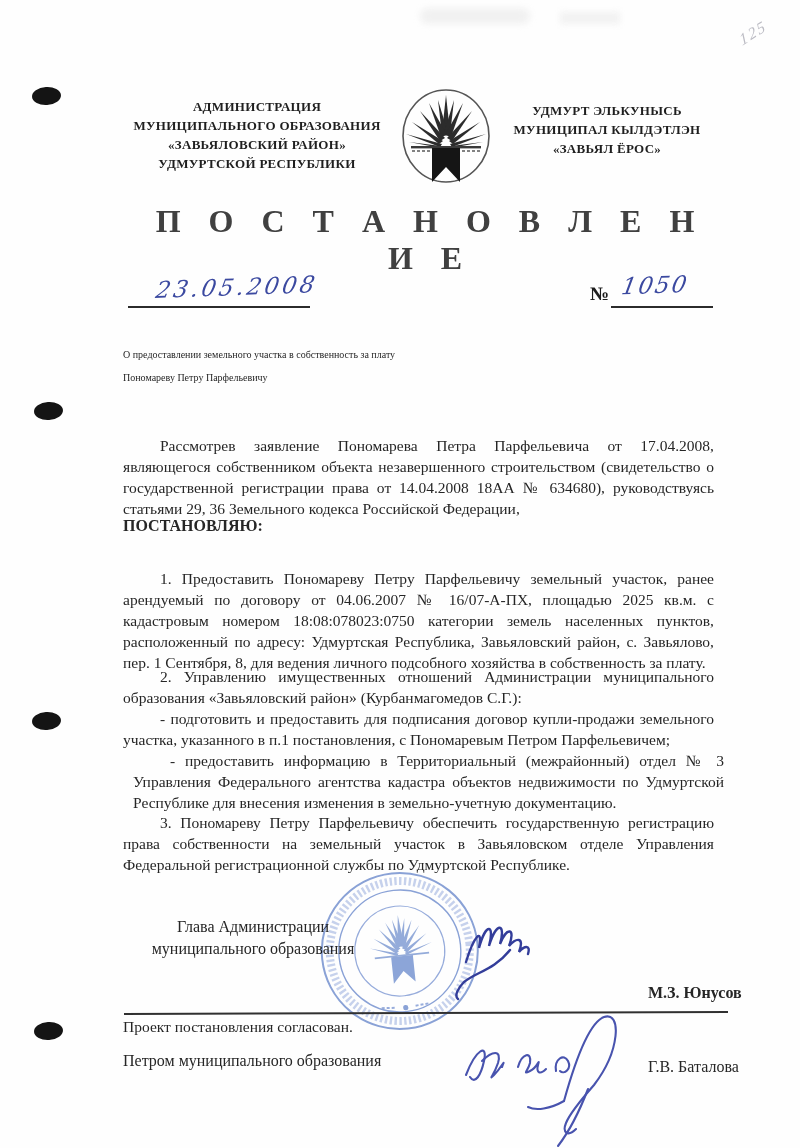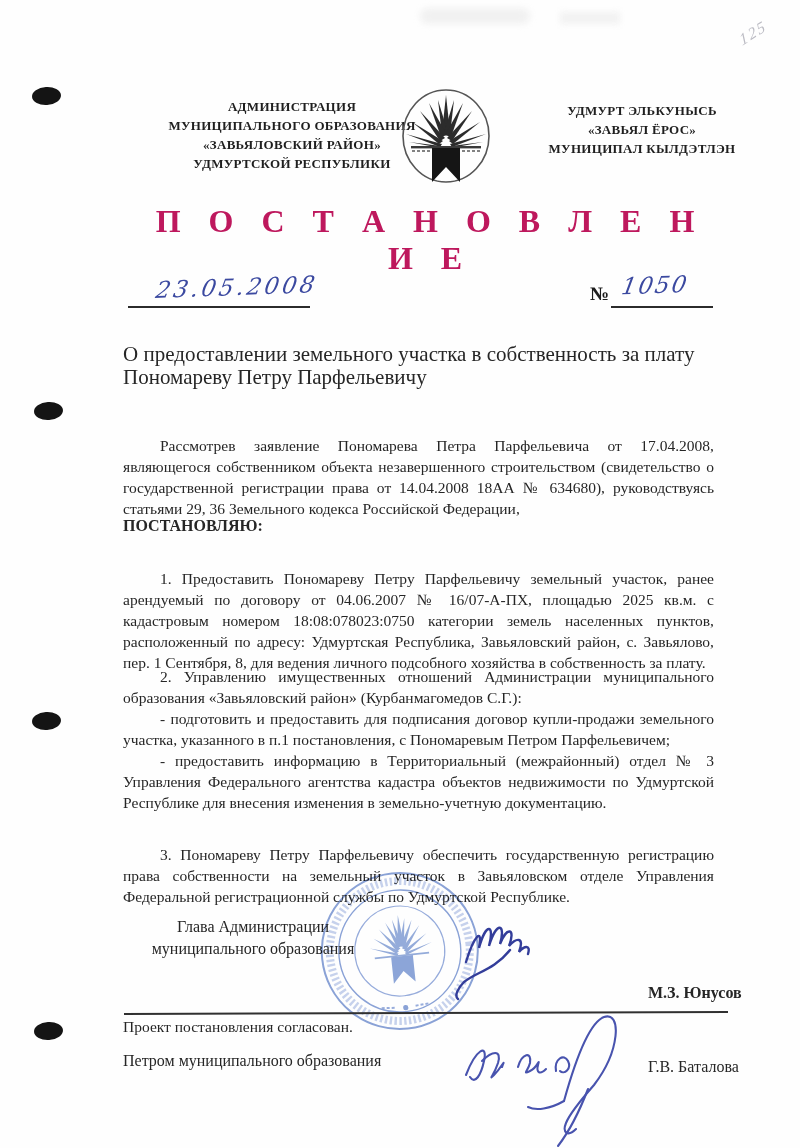--- a/index.html
+++ b/index.html
@@ -8,47 +8,47 @@
   
   .dot{position:absolute;width:29px;height:18px;background:#141414;border-radius:50%;transform:rotate(-4deg);}
   
   .corner-mark{position:absolute;top:24px;left:738px;transform:rotate(-32deg) skewX(-10deg);
       color:#bcbcc4;font-size:16px;font-style:italic;letter-spacing:2px;}
   .smudge{position:absolute;top:8px;left:420px;width:110px;height:16px;background:#f1f1f1;
       filter:blur(3px);border-radius:8px;}
   .smudge2{position:absolute;top:12px;left:560px;width:60px;height:12px;background:#f2f2f2;filter:blur(3px);}
   
   .org{position:absolute;text-align:center;font-weight:bold;font-size:13px;line-height:19px;
-       letter-spacing:0.3px;color:#1f1f1f;margin-left:35px;}
+       letter-spacing:0.3px;color:#1f1f1f;}
   .org-left{top:97px;left:126px;width:262px;}
   .org-right{top:101px;left:500px;width:214px;}
   .emblem{position:absolute;left:399px;top:86px;}
   
   .doc-title{position:absolute;top:203px;left:130px;width:600px;text-align:center;
-      font-size:32px;font-weight:bold;letter-spacing:10px;color:#be185d;}
+      font-size:32px;font-weight:bold;letter-spacing:10px;color:#404040;}
   
   .hw{font-style:italic;color:#3b49a0;font-family:"DejaVu Serif",serif;}
   .date-value{position:absolute;top:274px;left:156px;font-size:23px;letter-spacing:3px;
       transform:rotate(-2deg) skewX(-12deg);}
   .date-line{position:absolute;top:306px;left:128px;width:182px;border-bottom:2px solid #2b2b2b;}
   .num-sign{position:absolute;top:283px;left:590px;font-size:19px;font-weight:bold;color:#1d1d1d;}
   .num-line{position:absolute;top:306px;left:611px;width:102px;border-bottom:2px solid #2b2b2b;}
   .num-value{position:absolute;top:272px;left:622px;font-size:23px;letter-spacing:2px;
       transform:rotate(-2deg) skewX(-12deg);}
   
-  .subject{position:absolute;top:343px;left:123px;width:580px;font-size:21px;line-height:23px;}
+  .subject{position:absolute;top:343px;left:123px;width:580px;font-size:10px;line-height:23px;}
   .para{position:absolute;left:123px;width:591px;font-size:15.5px;line-height:21px;
       text-align:justify;text-indent:37px;}
   .p-preamble{top:415px;margin-top:20px;}
   .p-resolve{top:515px;font-weight:bold;text-indent:0;font-size:16px;}
   .p-item1{top:568px;}
   .p-item2{top:666px;}
   .p-item2s1{top:708px;}
-  .p-item2s2{top:750px;}
-  .p-item3{top:812px;margin-top:32px;}
+  .p-item2s2{top:750px;margin-left:10px;}
+  .p-item3{top:812px;}
   
   .siglabel{position:absolute;left:123px;font-size:16px;line-height:22px;text-align:center;}
   .sl1{top:916px;width:260px;}
   .name{position:absolute;left:648px;font-size:16px;}
   .n1{top:984px;font-weight:bold;}
   .stamp{position:absolute;left:318px;top:868px;opacity:0.88;mix-blend-mode:multiply;
       transform:rotate(-6deg);}
   .sig1{position:absolute;left:450px;top:912px;}
   .rule{position:absolute;top:1012px;left:124px;width:604px;height:2px;background:#303030;
       transform:rotate(-0.2deg);}
@@ -96,22 +96,22 @@
         <polygon points="84,56 52,60 52,62"></polygon>
       </g>
       <rect x="12" y="60" width="70" height="2.4" fill="#3a3a3a"></rect>
       <line x1="13" y1="65" x2="81" y2="65" stroke="#5a5a5a" stroke-width="1.6" stroke-dasharray="3,2"></line>
       <path d="M33,62 L61,62 L61,96 L47,81 L33,96 Z" fill="#151515"></path>
     </svg>
   </div>
 
   <div class="org org-right">
     <div>УДМУРТ  ЭЛЬКУНЫСЬ</div>
+    <div>МУНИЦИПАЛ КЫЛДЭТЛЭН</div>
     <div>«ЗАВЬЯЛ ЁРОС»</div>
-    <div>МУНИЦИПАЛ КЫЛДЭТЛЭН</div>
   </div>
 
   <div class="doc-title">П О С Т А Н О В Л Е Н И Е</div>
 
   <div class="hw date-value">23.05.2008</div>
   <div class="date-line"></div>
   <div class="num-sign">№</div>
   <div class="num-line"></div>
   <div class="hw num-value">1050</div>
 

